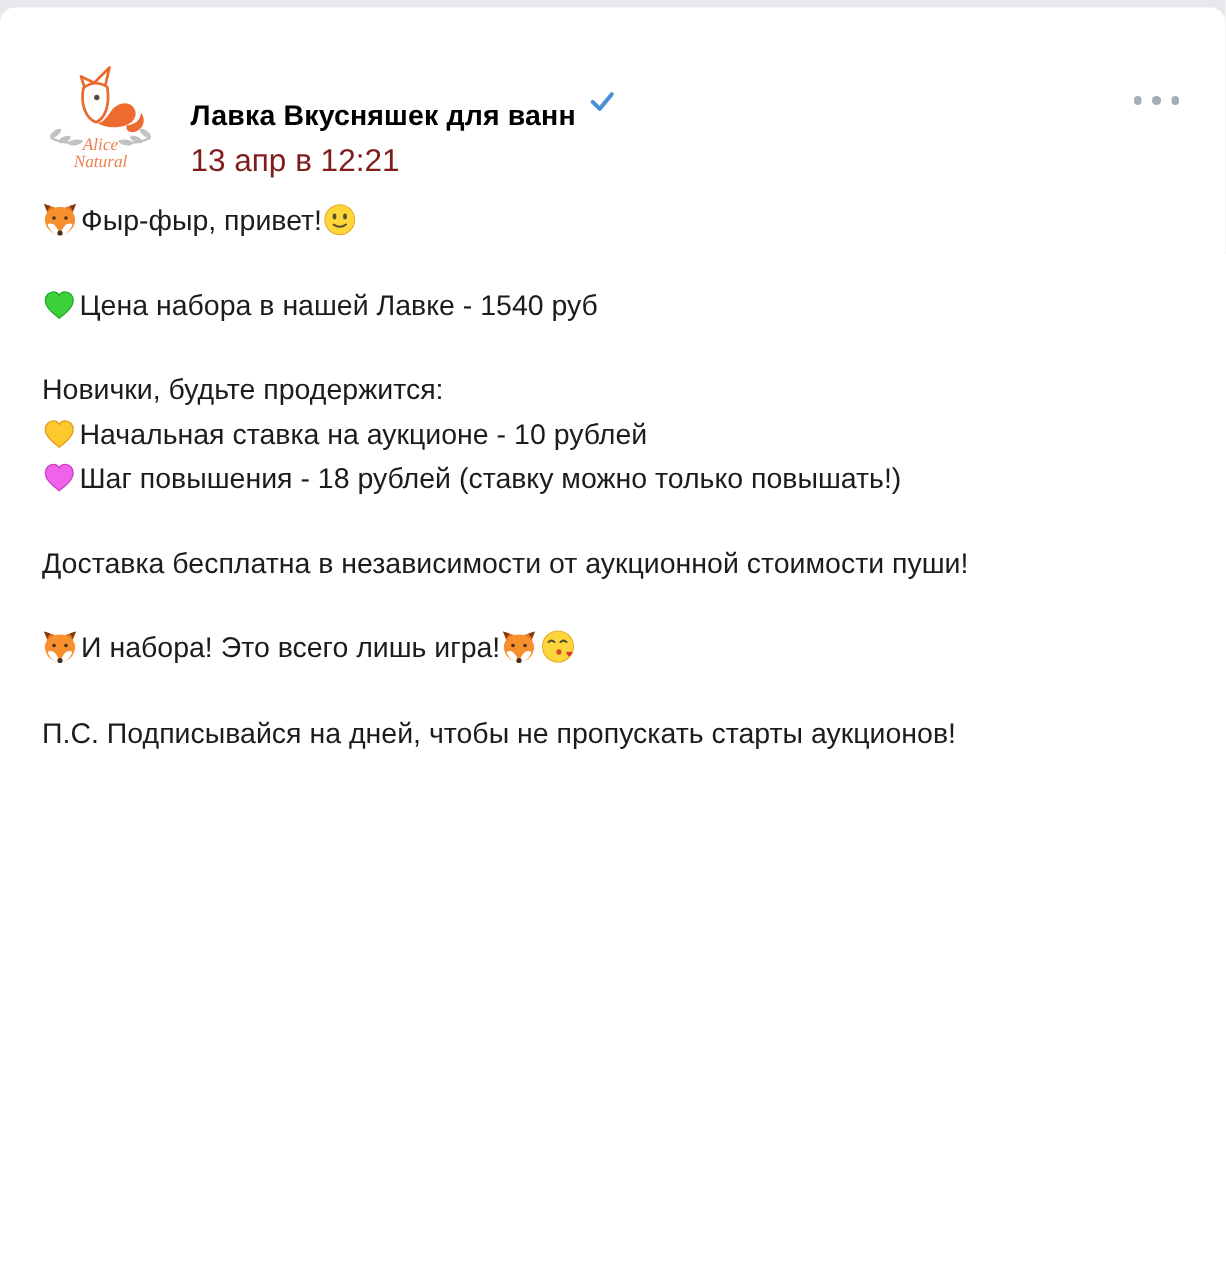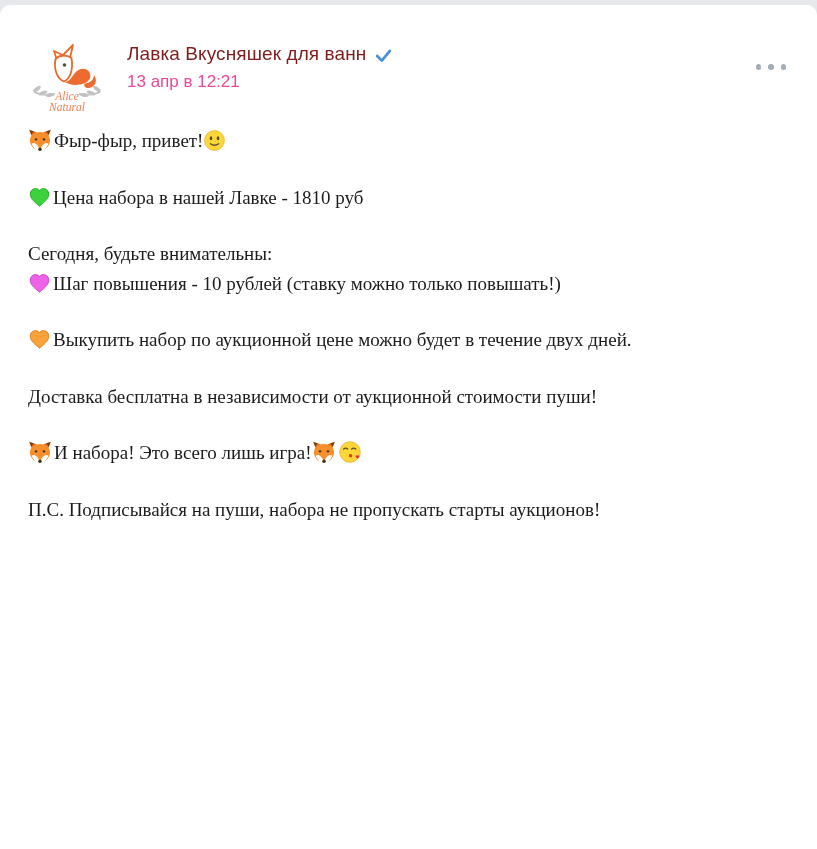--- a/index.html
+++ b/index.html
@@ -16,33 +16,33 @@
     height:844px;
     box-sizing:border-box;
     padding:30px 0 10px;
     position:relative;
   }
   .post-header{display:flex;align-items:flex-start;padding:0 28px;}
   .avatar{width:78px;height:78px;flex:none;cursor:pointer;}
   .avatar svg{display:block;width:78px;height:78px;}
   .header-info{margin-left:21px;padding-top:8px;}
   .owner-row{display:flex;align-items:center;gap:9px;}
-  .owner-name{font-size:19px;font-weight:400;color:#7f1d1d;cursor:pointer;letter-spacing:.1px;}
+  .owner-name{font-size:19px;font-weight:700;color:#000000;cursor:pointer;letter-spacing:.1px;margin-top:24px;}
   .verified{width:17px;height:17px;margin-top:2px;flex:none;}
-  .post-date{font-size:17px;color:#ec4899;margin-top:7px;cursor:pointer;}
+  .post-date{font-size:21px;color:#7f1d1d;margin-top:7px;cursor:pointer;}
   .more-btn{position:absolute;top:55px;right:27px;display:flex;gap:7px;cursor:pointer;padding:4px;}
   .more-btn i{width:5.5px;height:5.5px;border-radius:50%;background:#a3aeb8;display:block;}
   .post-text{
     margin-top:13px;
     padding:0 24px 0 28px;
     font-size:19px;
     line-height:29.5px;
     color:#1c1c1e;
   }
-  .para{margin:0 0 27px;font-family:Liberation Serif, serif;}
+  .para{margin:0 0 27px;}
   .para:last-child{margin-bottom:0;}
   .emoji{display:inline-block;vertical-align:-5px;margin-right:2px;line-height:0;}
   .emoji svg{display:inline-block;}
   .post-link{color:#4986cc;cursor:pointer;text-decoration:none;word-break:break-all;}
 </style>
 </head>
 <body>
 
 <div class="post-card">
 
@@ -109,32 +109,32 @@
     </svg></span><span>Фыр-фыр, привет!</span><span class="emoji"><svg viewBox="0 0 36 36" width="23" height="23">
       <circle cx="18" cy="18" r="15.5" fill="#fdd73a" stroke="#eaaf30" stroke-width="1.2"></circle>
       <ellipse cx="12.5" cy="14.5" rx="2" ry="3.1" fill="#584d33"></ellipse>
       <ellipse cx="23.5" cy="14.5" rx="2" ry="3.1" fill="#584d33"></ellipse>
       <path d="M11.5 23 Q18 27.8 24.5 23" stroke="#584d33" stroke-width="2" fill="none" stroke-linecap="round"></path>
     </svg></span></div>
       </div>
       <div class="para">
         <div class="line"><span class="emoji"><svg viewBox="0 0 36 36" width="23" height="23">
               <path d="M18 31.5C12.6 27 3.5 20.8 3.5 12.7 3.5 7.6 7.4 4 12 4c2.9 0 5 1.7 6 3.9C19 5.7 21.1 4 24 4c4.6 0 8.5 3.6 8.5 8.7 0 8.1-9.1 14.3-14.5 18.8z" fill="#3bd23c" stroke="#27a82c" stroke-width="1.4" stroke-linejoin="round"></path>
-            </svg></span><span>Цена набора в нашей Лавке - 1810 руб</span></div>
+            </svg></span><span>Цена набора в нашей Лавке - 1540 руб</span></div>
       </div>
       <div class="para">
-        <div class="line"><span>Сегодня, будьте внимательны:</span></div>
+        <div class="line"><span>Новички, будьте продержится:</span></div>
+        <div class="line"><span class="emoji"><svg viewBox="0 0 36 36" width="23" height="23">
+              <path d="M18 31.5C12.6 27 3.5 20.8 3.5 12.7 3.5 7.6 7.4 4 12 4c2.9 0 5 1.7 6 3.9C19 5.7 21.1 4 24 4c4.6 0 8.5 3.6 8.5 8.7 0 8.1-9.1 14.3-14.5 18.8z" fill="#fdc92f" stroke="#e39c1c" stroke-width="1.4" stroke-linejoin="round"></path>
+            </svg></span><span>Начальная ставка на аукционе - 10 рублей</span></div>
         <div class="line"><span class="emoji"><svg viewBox="0 0 36 36" width="23" height="23">
               <path d="M18 31.5C12.6 27 3.5 20.8 3.5 12.7 3.5 7.6 7.4 4 12 4c2.9 0 5 1.7 6 3.9C19 5.7 21.1 4 24 4c4.6 0 8.5 3.6 8.5 8.7 0 8.1-9.1 14.3-14.5 18.8z" fill="#ef63ea" stroke="#cb3ec6" stroke-width="1.4" stroke-linejoin="round"></path>
-            </svg></span><span>Шаг повышения - 10 рублей (ставку можно только повышать!)</span></div>
+            </svg></span><span>Шаг повышения - 18 рублей (ставку можно только повышать!)</span></div>
       </div>
       <div class="para">
-        <div class="line"><span class="emoji"><svg viewBox="0 0 36 36" width="23" height="23">
-              <path d="M18 31.5C12.6 27 3.5 20.8 3.5 12.7 3.5 7.6 7.4 4 12 4c2.9 0 5 1.7 6 3.9C19 5.7 21.1 4 24 4c4.6 0 8.5 3.6 8.5 8.7 0 8.1-9.1 14.3-14.5 18.8z" fill="#f9a23c" stroke="#e07d1e" stroke-width="1.4" stroke-linejoin="round"></path>
-            </svg></span><span>Выкупить набор по аукционной цене можно будет в течение двух дней.</span></div>
       </div>
       <div class="para">
         <div class="line"><span>Доставка бесплатна в независимости от аукционной стоимости пуши!</span></div>
       </div>
       <div class="para">
         <div class="line"><span class="emoji"><svg viewBox="0 0 36 36" width="24" height="24">
       <path d="M2 3 L13 6.5 L6.5 15 Z" fill="#e8701f"></path>
       <path d="M34 3 L23 6.5 L29.5 15 Z" fill="#e8701f"></path>
       <path d="M2 3 L8.5 5 L5 10 Z" fill="#7a3c10"></path>
       <path d="M34 3 L27.5 5 L31 10 Z" fill="#7a3c10"></path>
@@ -155,17 +155,17 @@
       <circle cx="24" cy="17" r="1.8" fill="#45301c"></circle>
     </svg></span><span class="emoji"><svg viewBox="0 0 36 36" width="24" height="24">
       <circle cx="18" cy="18" r="15.5" fill="#fdd73a" stroke="#eaaf30" stroke-width="1.2"></circle>
       <path d="M8.5 13.5 Q11.5 10.8 14.5 13.5" stroke="#584d33" stroke-width="2" fill="none" stroke-linecap="round"></path>
       <path d="M20.5 13.5 Q23.5 10.8 26.5 13.5" stroke="#584d33" stroke-width="2" fill="none" stroke-linecap="round"></path>
       <path d="M16.5 21.5 q5-2 5 2 q0 4-5 2 z" fill="#d84a27"></path>
       <path d="M26.8 25.8c-1.6-1.9 1-3.9 2.4-2.1 1.4-1.8 4 .2 2.4 2.1l-2.4 2.4z" fill="#e0392c"></path>
     </svg></span></div>
       </div>
       <div class="para">
-        <div class="line"><span>П.С. Подписывайся на пуши, набора не пропускать старты аукционов!</span></div>
+        <div class="line"><span>П.С. Подписывайся на дней, чтобы не пропускать старты аукционов!</span></div>
       </div>
     </div>
 
 </div>
 
 </body></html>

